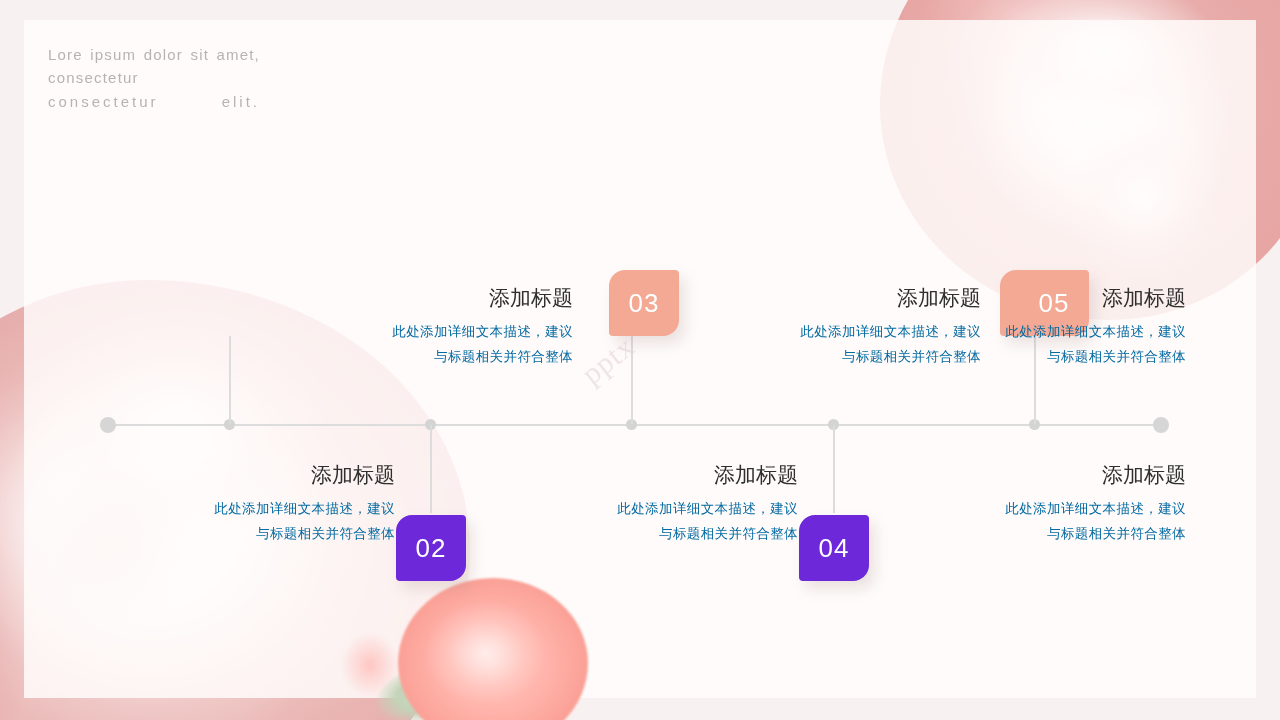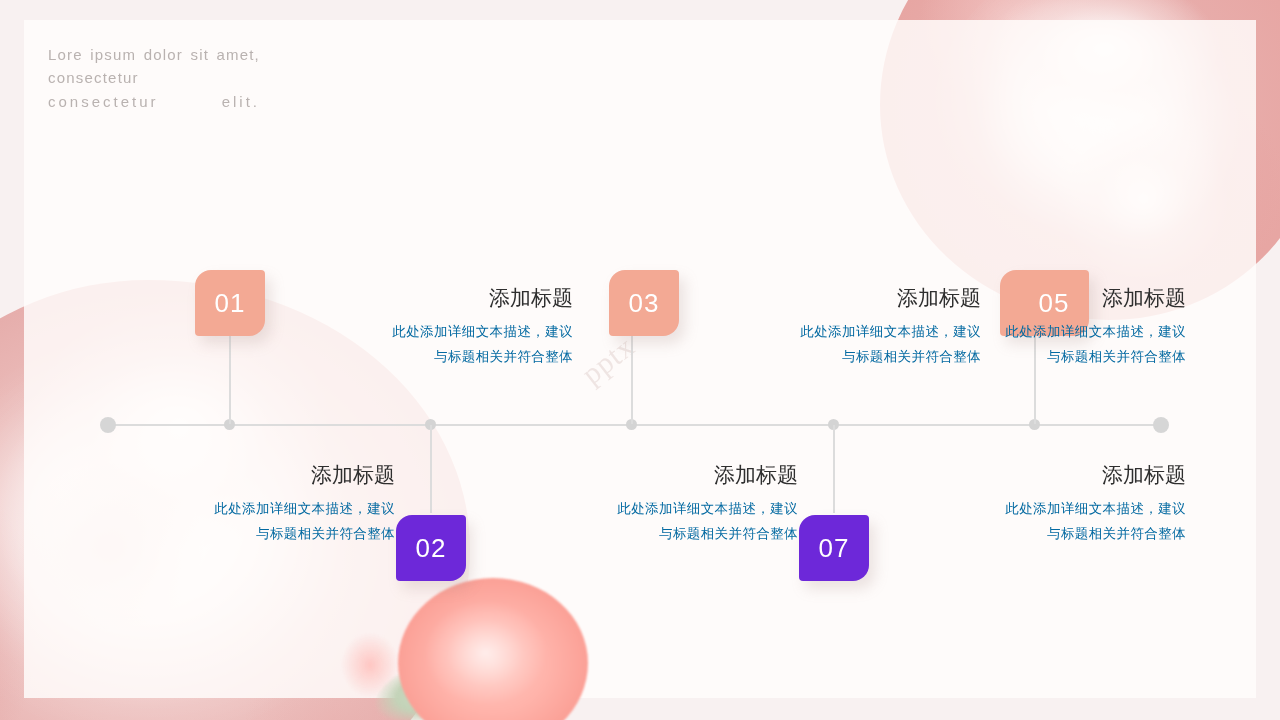--- a/index.html
+++ b/index.html
@@ -312,31 +312,28 @@
   <div class="node-dot" style="left:626px;"></div>
   <div class="node-dot" style="left:828px;"></div>
   <div class="node-dot" style="left:1029px;"></div>
 
   <div class="connector" style="left:229px;  top:336px; height:88px;"></div>
   <div class="connector" style="left:430px;  top:425px; height:88px;"></div>
   <div class="connector" style="left:631px;  top:336px; height:88px;"></div>
   <div class="connector" style="left:833px;  top:425px; height:88px;"></div>
   <div class="connector" style="left:1034px; top:336px; height:88px;"></div>
 
-  <div class="badge peach" style="left:195px; top:270px;">
-    <span>01</span>
-  </div>
   <div class="badge crimson" style="left:396px; top:515px;">
     <span>02</span>
   </div>
   <div class="badge peach" style="left:597px; top:270px;margin-left:12px;">
     <span>03</span>
   </div>
   <div class="badge crimson" style="left:799px; top:515px;">
-    <span>07</span>
+    <span>04</span>
   </div>
   <div class="badge peach" style="left:1000px; top:270px;padding-left:19px;">
     <span>05</span>
   </div>
 
   <div class="textblock" style="left:273px; top:285px;">
     <div class="tb-title">添加标题</div>
     <div class="tb-desc">
       <span>此处添加详细文本描述，建议</span>
       <span>与标题相关并符合整体</span>

